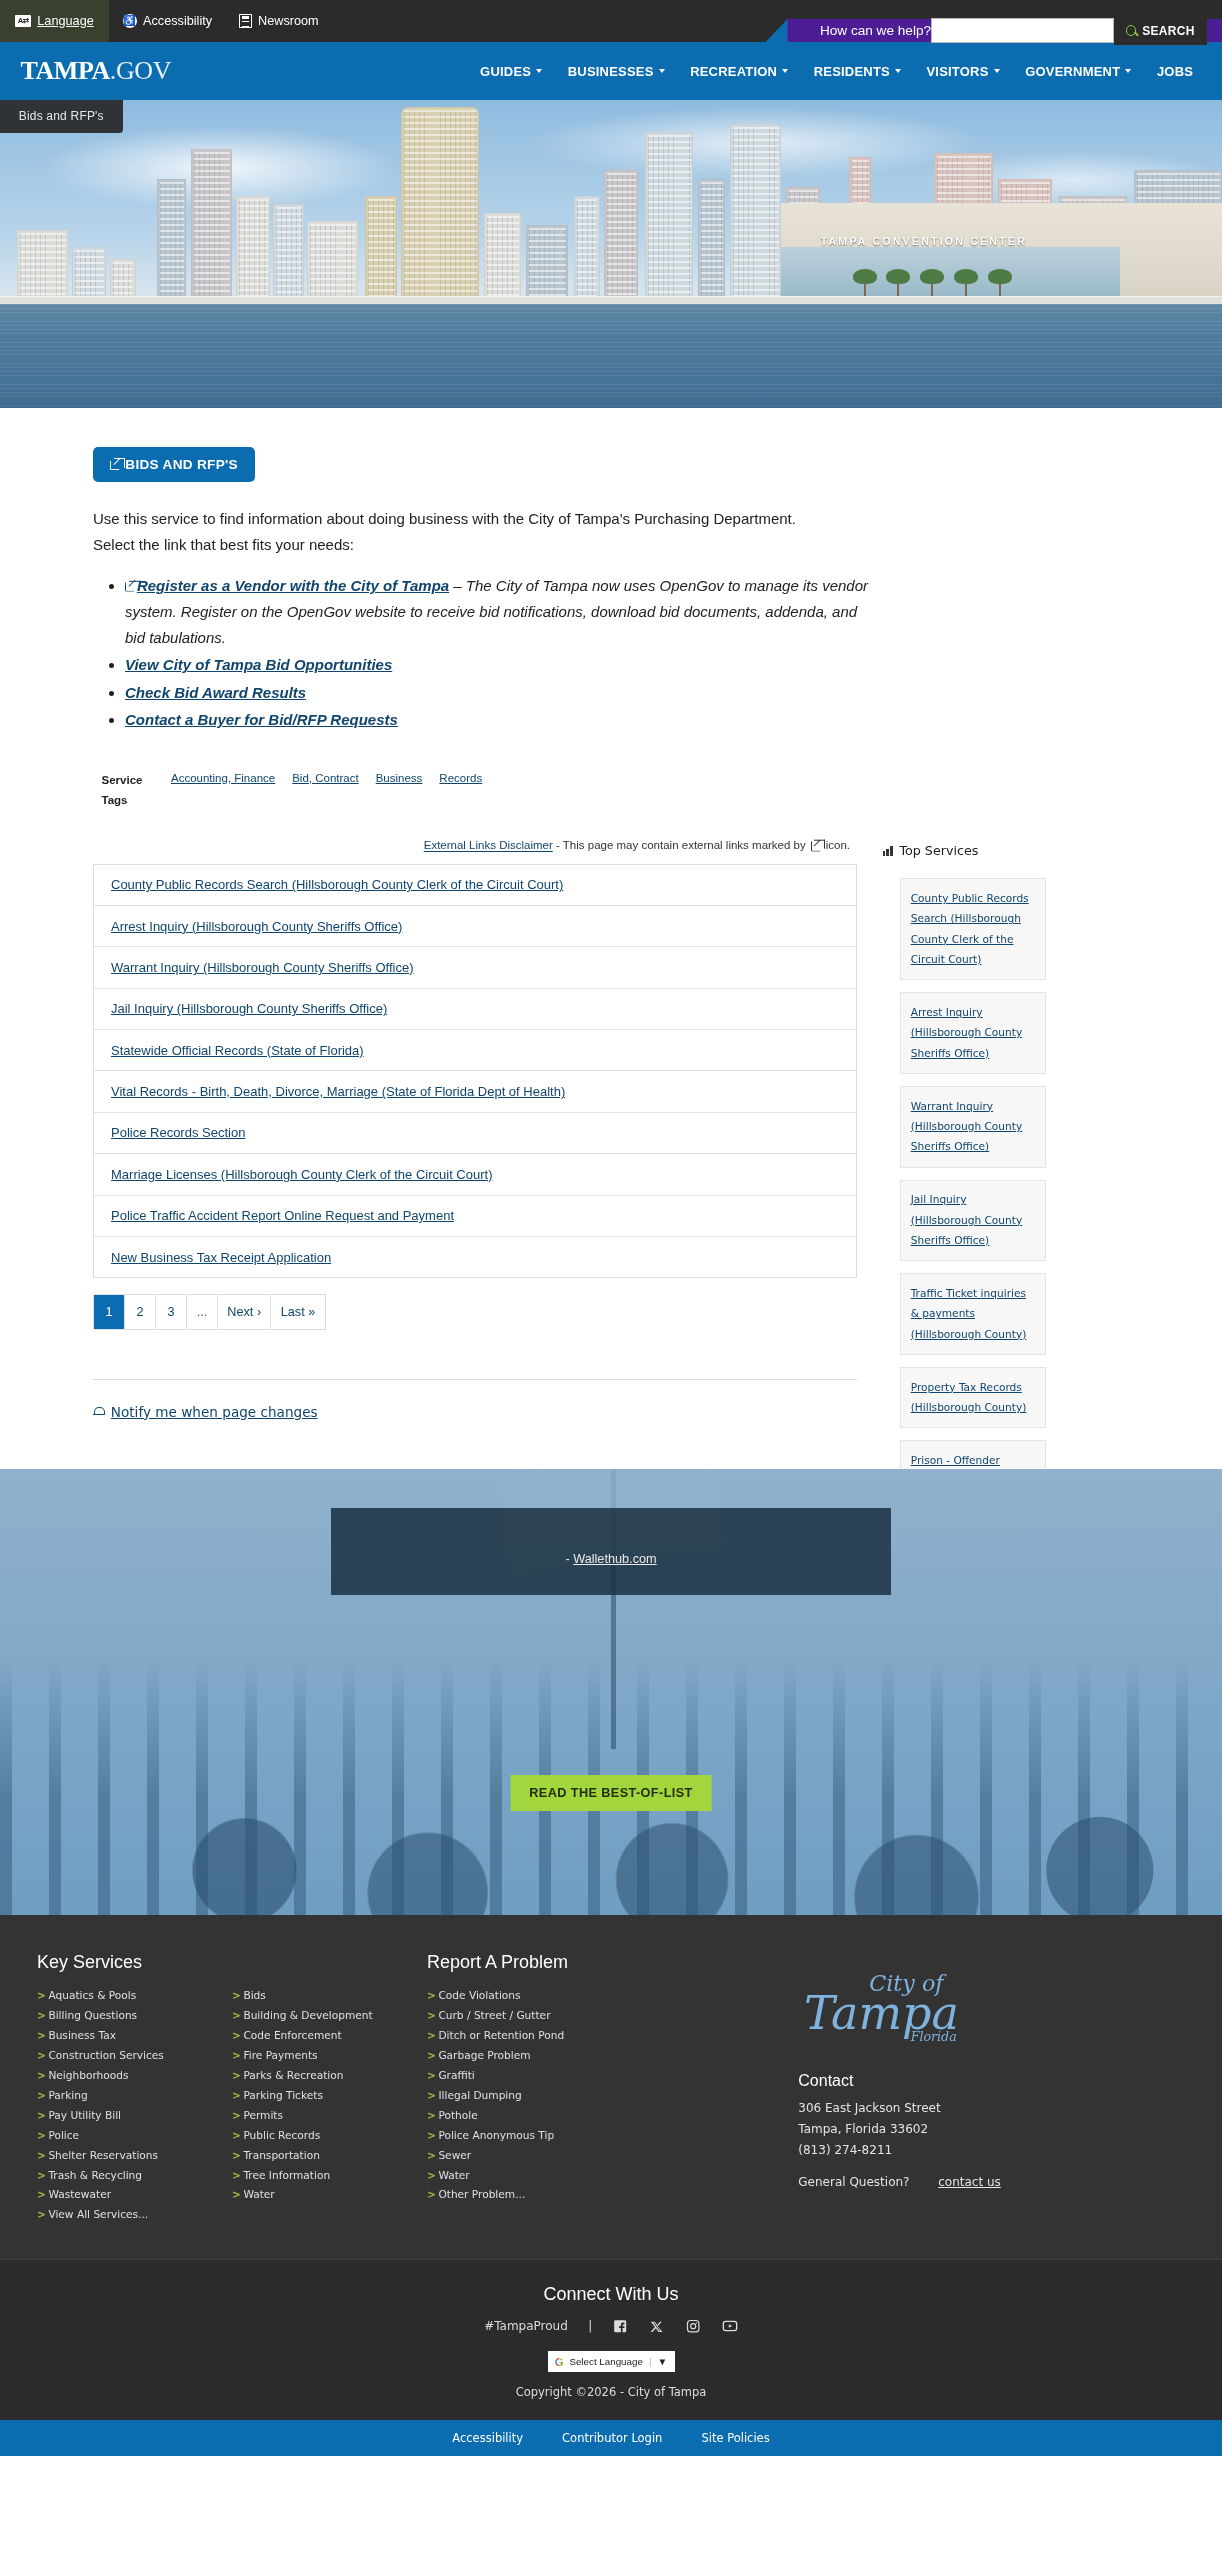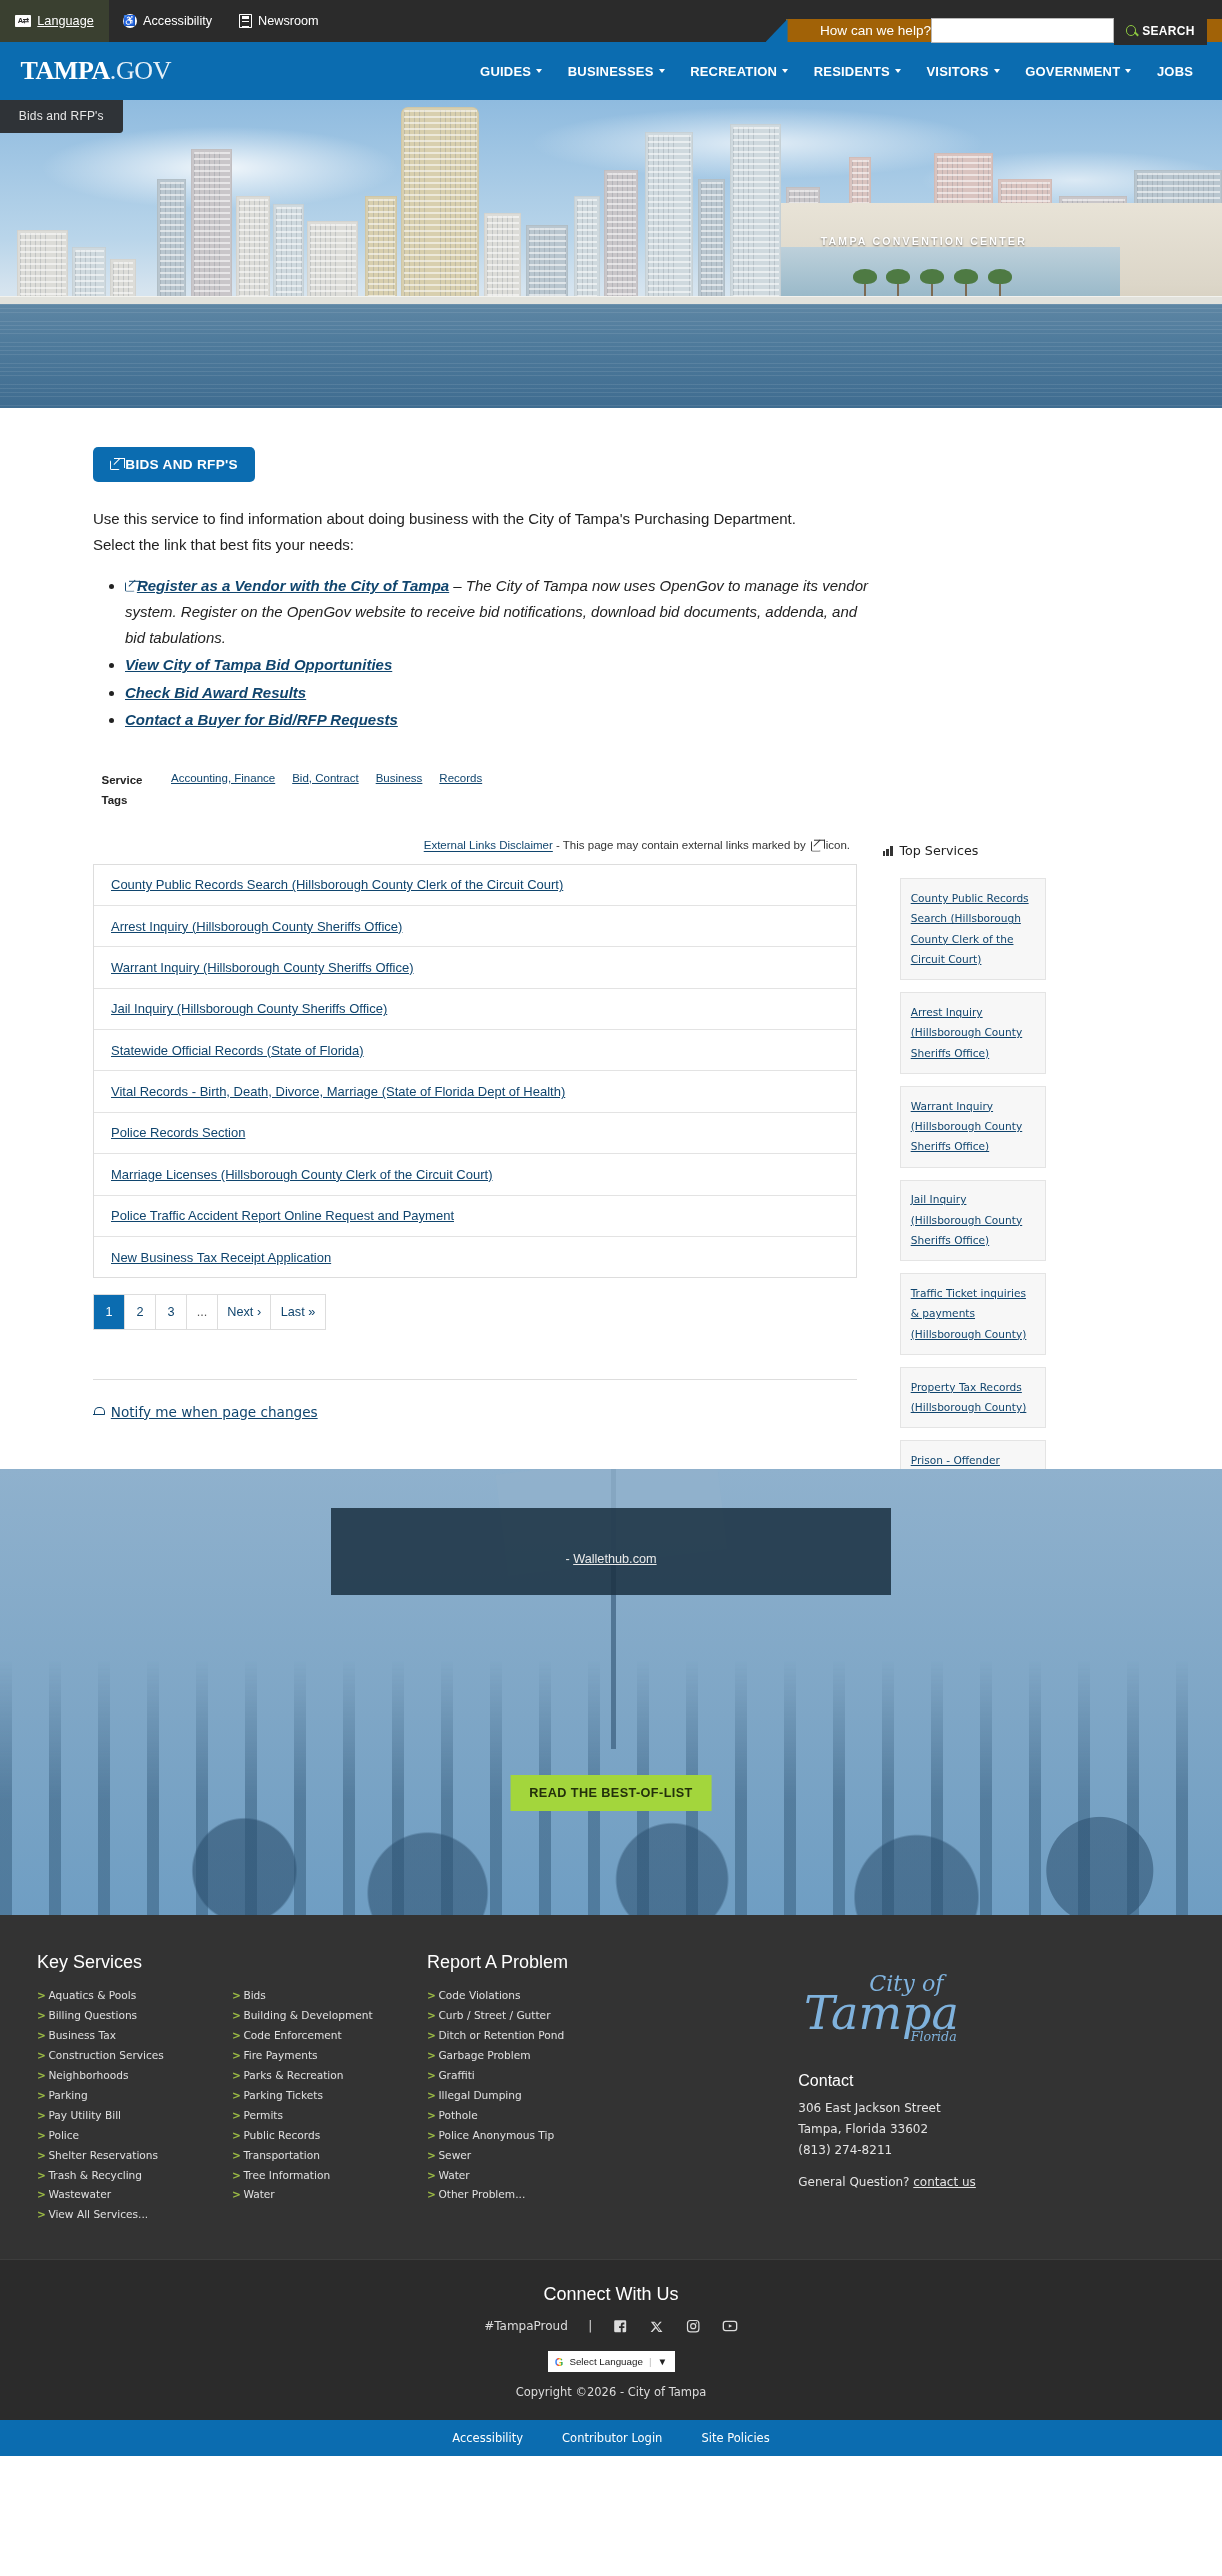--- a/index.html
+++ b/index.html
@@ -70,21 +70,21 @@
   }
   .ico-news::after {
     content: "";
     position: absolute; left: 1.7px; top: 6px; right: 1.7px; height: 4.2px;
     border-top: 1.3px solid #fff;
     border-bottom: 1.3px solid #fff;
   }
 
   .utilbar-right {
     margin-left: auto;
-    background: #a16207;
+    background: #4c1d95;
     display: flex;
     align-items: center;
     padding: 0 15.3px 0 34px;
     position: relative;
     margin-top: 19px;
   }
   .utilbar-right::before {
     content: "";
     position: absolute;
     left: -20.4px; top: 0; bottom: 0;
@@ -624,21 +624,21 @@
     display: block;
   }
   .contact-h {
     font-size: 16px;
     color: #fff;
     margin: 22px 0 8.5px 0;
     font-family: "Liberation Sans", sans-serif;
   }
   .contact-line { font-size: 12px; color: #e4e4e4; line-height: 1.75; }
   .contact-q { font-size: 12px; color: #e4e4e4; margin-top: 13.6px; }
-  .contact-q u { cursor: pointer; }
+  .contact-q u { cursor: pointer; margin-left: 25px; }
 
   
   .connect {
     background: #2b2b2b;
     text-align: center;
     padding: 24px 0 20.4px 0;
     border-top: 0.8px solid #3d3d3d;
     font-family: "DejaVu Sans", sans-serif;
   }
   .connect-title {

